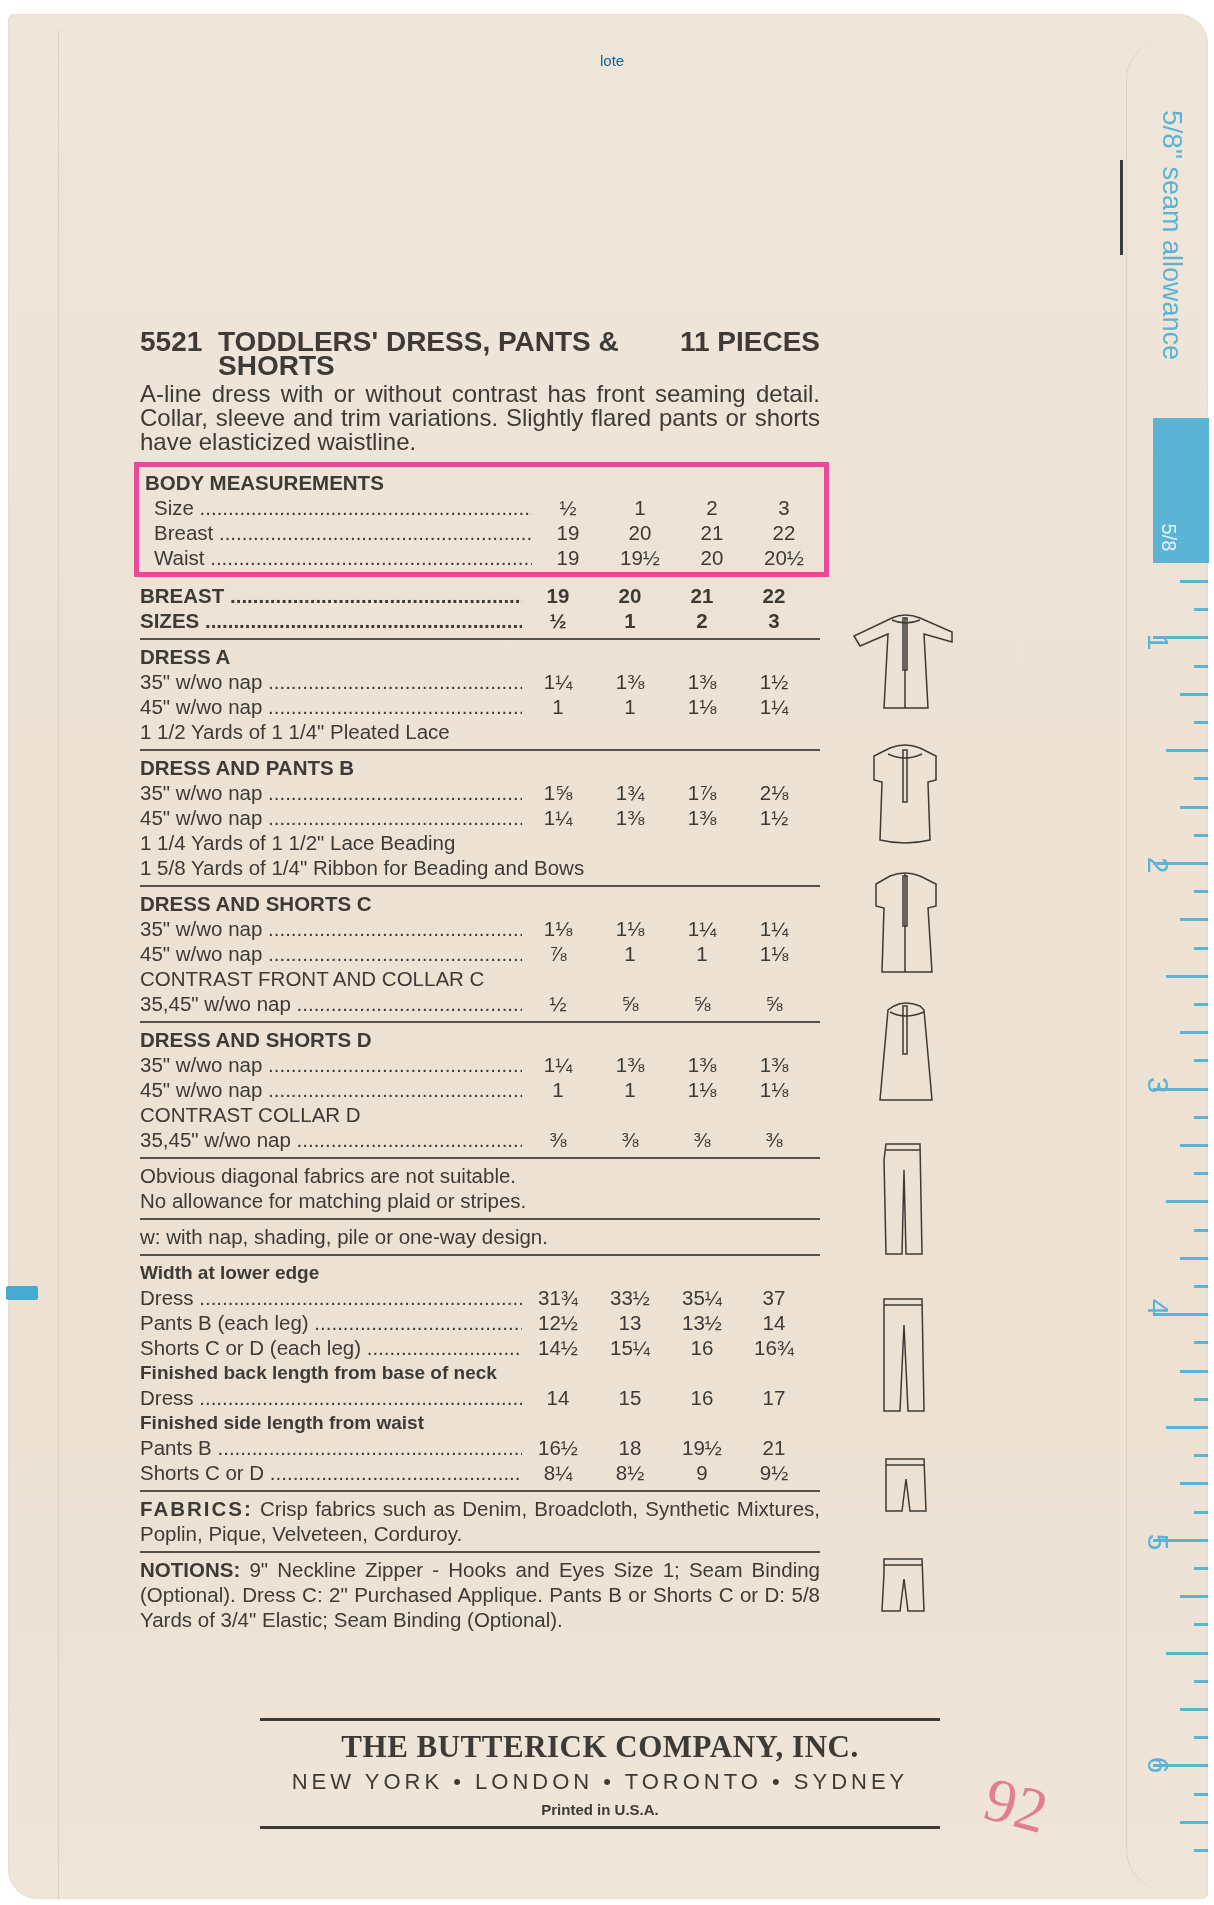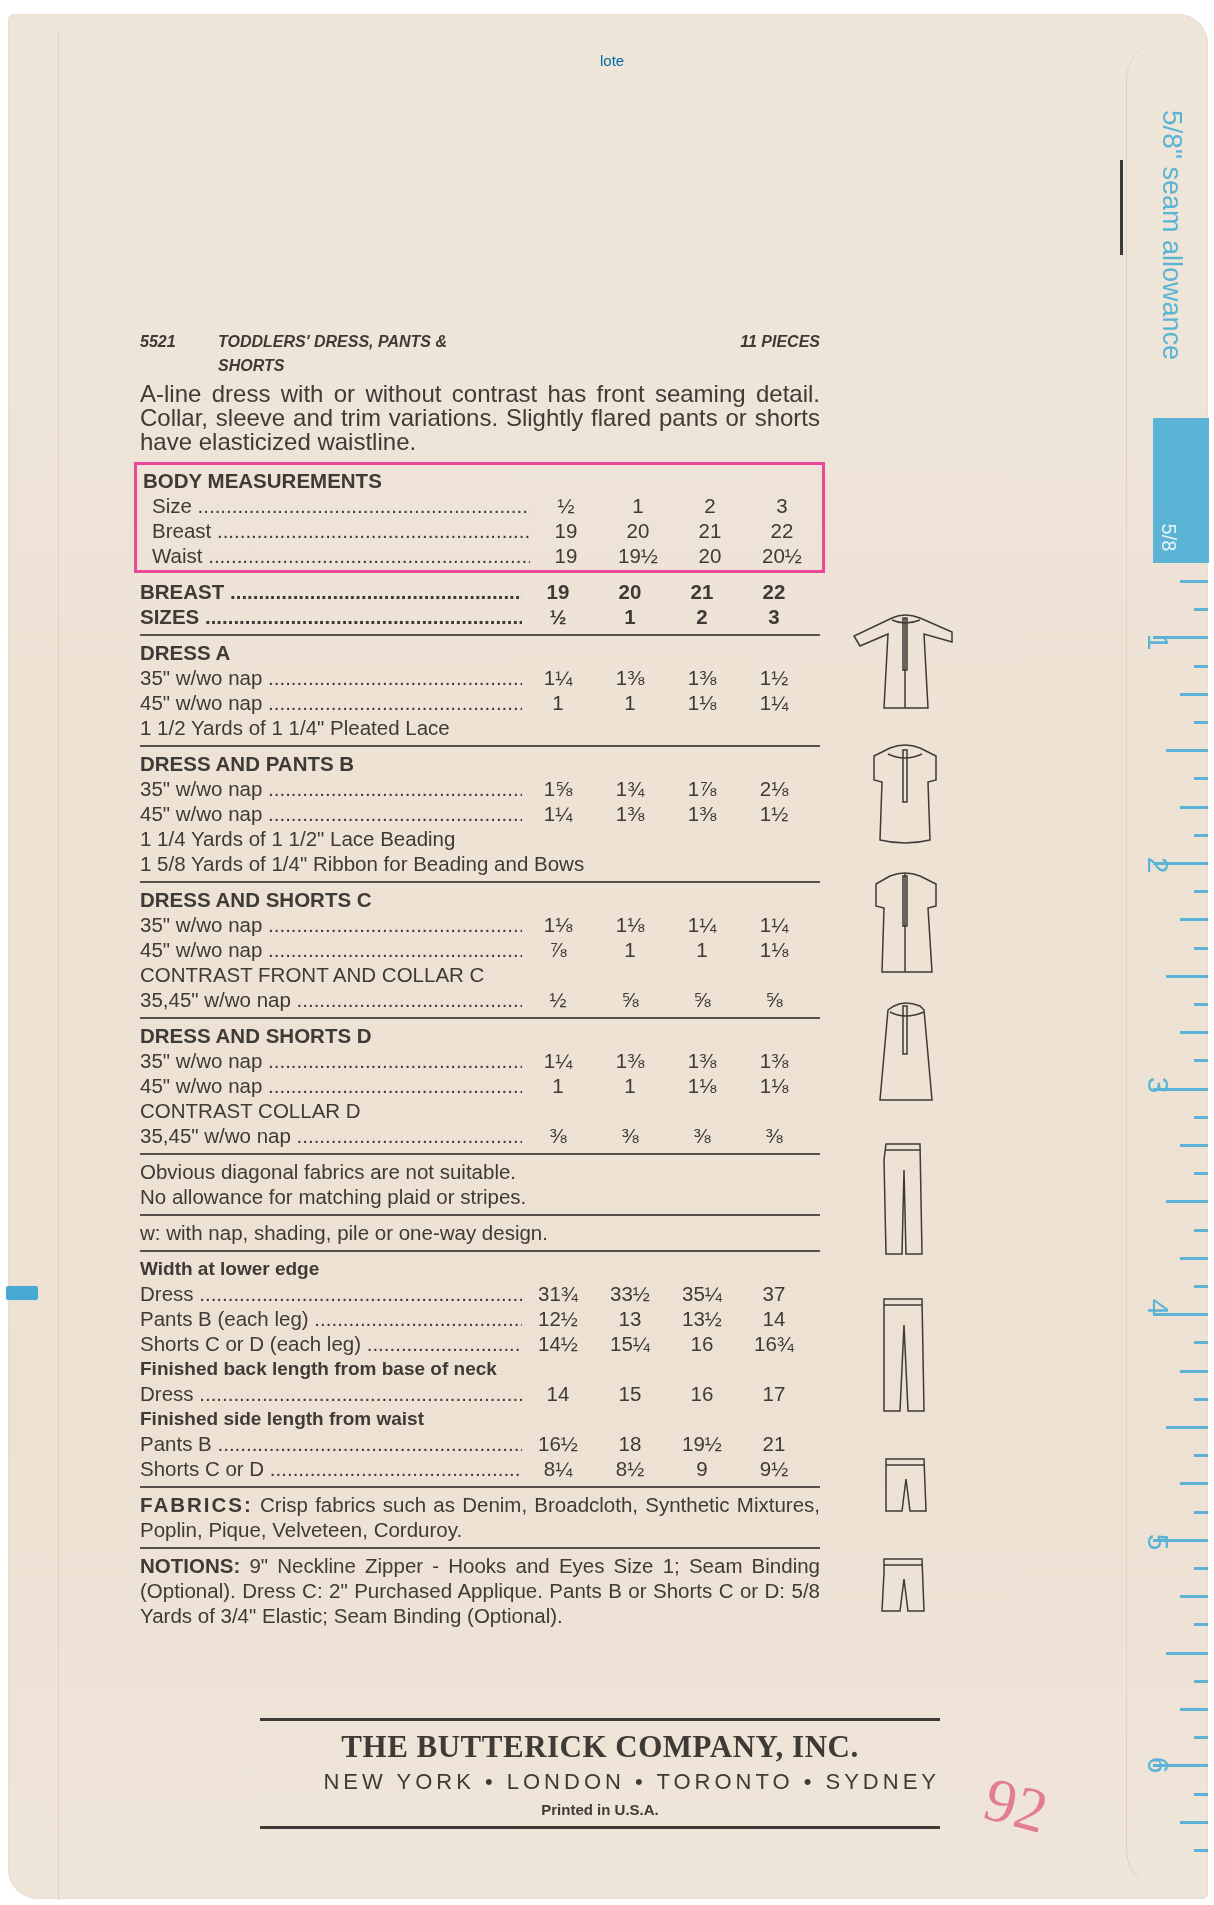--- a/index.html
+++ b/index.html
@@ -8,39 +8,39 @@
   .paper { position:absolute; left:8px; top:14px; width:1200px; height:1885px;
     background:linear-gradient(180deg,#efe6da 0%,#ede2d4 40%,#ece1d3 75%,#efe5d8 100%);
     border-radius:6px 30px 6px 30px; box-shadow:0 0 2px #d8cdbf inset; }
   .fold-left { position:absolute; left:10px; top:30px; width:48px; height:1870px;
     border-right:1px solid #ddd2c3; border-radius:0 0 0 40px; }
   .fold-right { position:absolute; left:1126px; top:40px; width:82px; height:1850px;
     border-left:1px solid #ddd2c3; border-radius:40px 0 0 40px; }
   .partial-top { position:absolute; left:600px; top:52px; font-size:15px; color:#0369a1; }
   .blackmark { position:absolute; left:1120px; top:160px; width:3px; height:95px; background:#3a3a3a; }
   .col { position:absolute; left:140px; top:330px; width:680px; }
-  .header { display:flex; font-weight:bold; font-size:16px; line-height:24px;font-style:italic; }
+  .header { display:flex; font-weight:bold; font-size:28px; line-height:24px; }
   .header .num { width:78px; }
   .header .title { flex:1; }
   .header .pieces { text-align:center; }
   .desc { font-size:24px; line-height:24px; text-align:justify; text-align-last:left; margin-top:4px; }
-  .box { border:3px solid #ec4899; padding:3px 4px 2px 0px; margin-top:8px; margin-left:-6px; width:681px; }
+  .box { border:5px solid #ec4899; padding:3px 4px 2px 0px; margin-top:8px; margin-left:-6px; width:681px; }
   .row { display:flex; font-size:20.5px; line-height:25px; }
   .row .lab { width:382px; padding-left:0; white-space:nowrap; overflow:hidden; }
   .row .lab::after { content:" ......................................................................."; }
   .row .v { width:72px; text-align:center; font-family:"Liberation Sans Narrow","Liberation Sans",sans-serif; }
   .box .row .lab { padding-left:15px; width:378px; }
   .sec-h { font-weight:bold; font-size:20.5px; line-height:25px; }
   .bold { font-weight:bold; }
   .plain { font-size:20.5px; line-height:25px; }
   .rule { border-top:2px solid #55504a; margin:5px 0 4px 0; width:680px; }
   .footer { position:absolute; left:260px; top:1718px; width:680px; text-align:center; }
   .footer .r1 { border-top:3px solid #3e3a36; }
   .company { font-family:"Liberation Serif", serif; font-weight:bold; font-size:31px; margin-top:8px; letter-spacing:0.5px; }
-  .cities { font-size:22px; letter-spacing:4px; margin-top:4px;text-align:right; }
+  .cities { font-size:22px; letter-spacing:4px; margin-top:4px; }
   .printed { font-size:15px; font-weight:bold; margin-top:6px; }
   .footer .r2 { border-top:3px solid #3e3a36; margin-top:8px; }
   .illus { position:absolute; left:840px; }
   .seam-label { position:absolute; left:1140px; top:110px; transform-origin:left top;
     transform:translate(48px,0) rotate(90deg); color:#5ab4d4; font-size:27px; white-space:nowrap; }
   .seam-label .frac { font-size:28px; }
   .bluebox { position:absolute; left:1153px; top:418px; width:56px; height:145px; background:#5bb4d5; }
   .bluebox .fr { position:absolute; left:2px; top:108px; color:#e8f4f8; font-size:20px; transform:rotate(90deg); }
   .tick { position:absolute; height:3px; background:#5bb4d5; right:6px; }
   .inch-num { position:absolute; left:1150px; color:#5bb4d5; font-size:30px; transform:rotate(90deg); }

